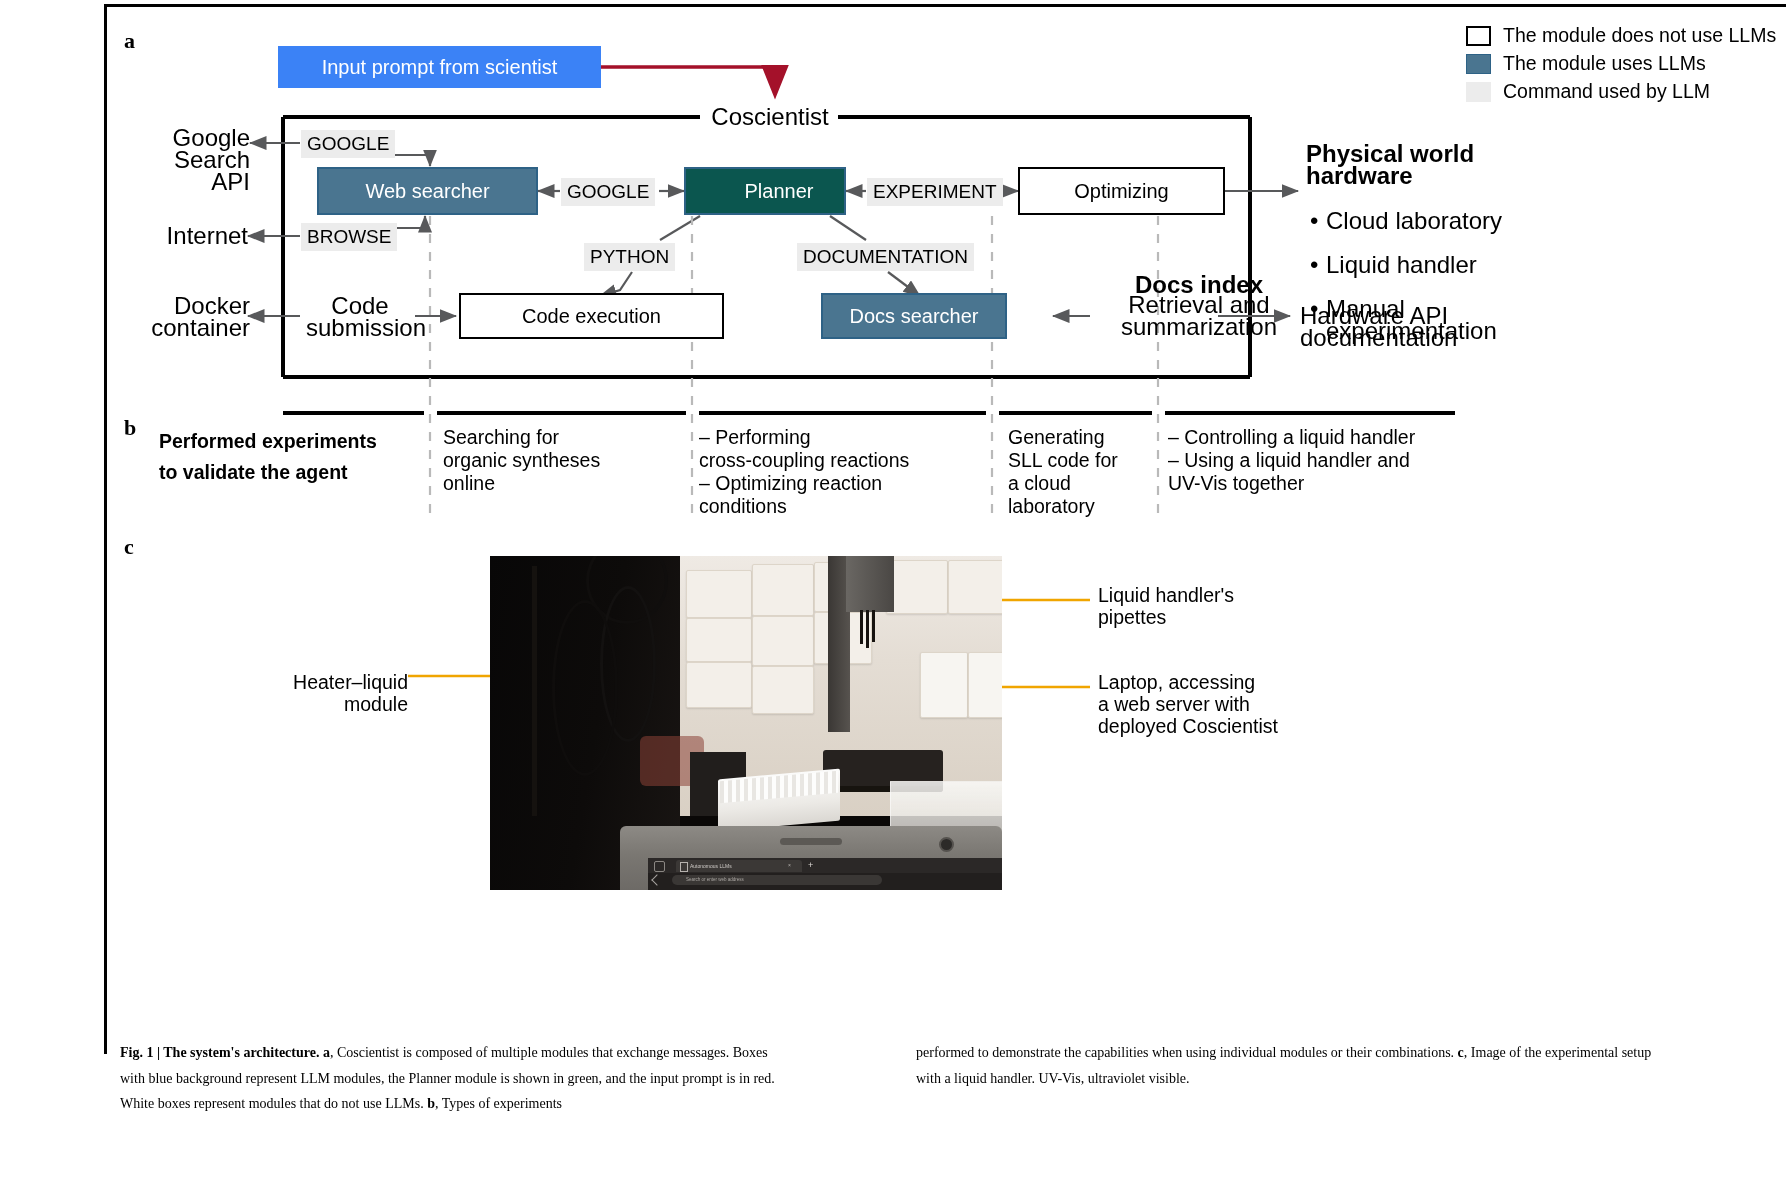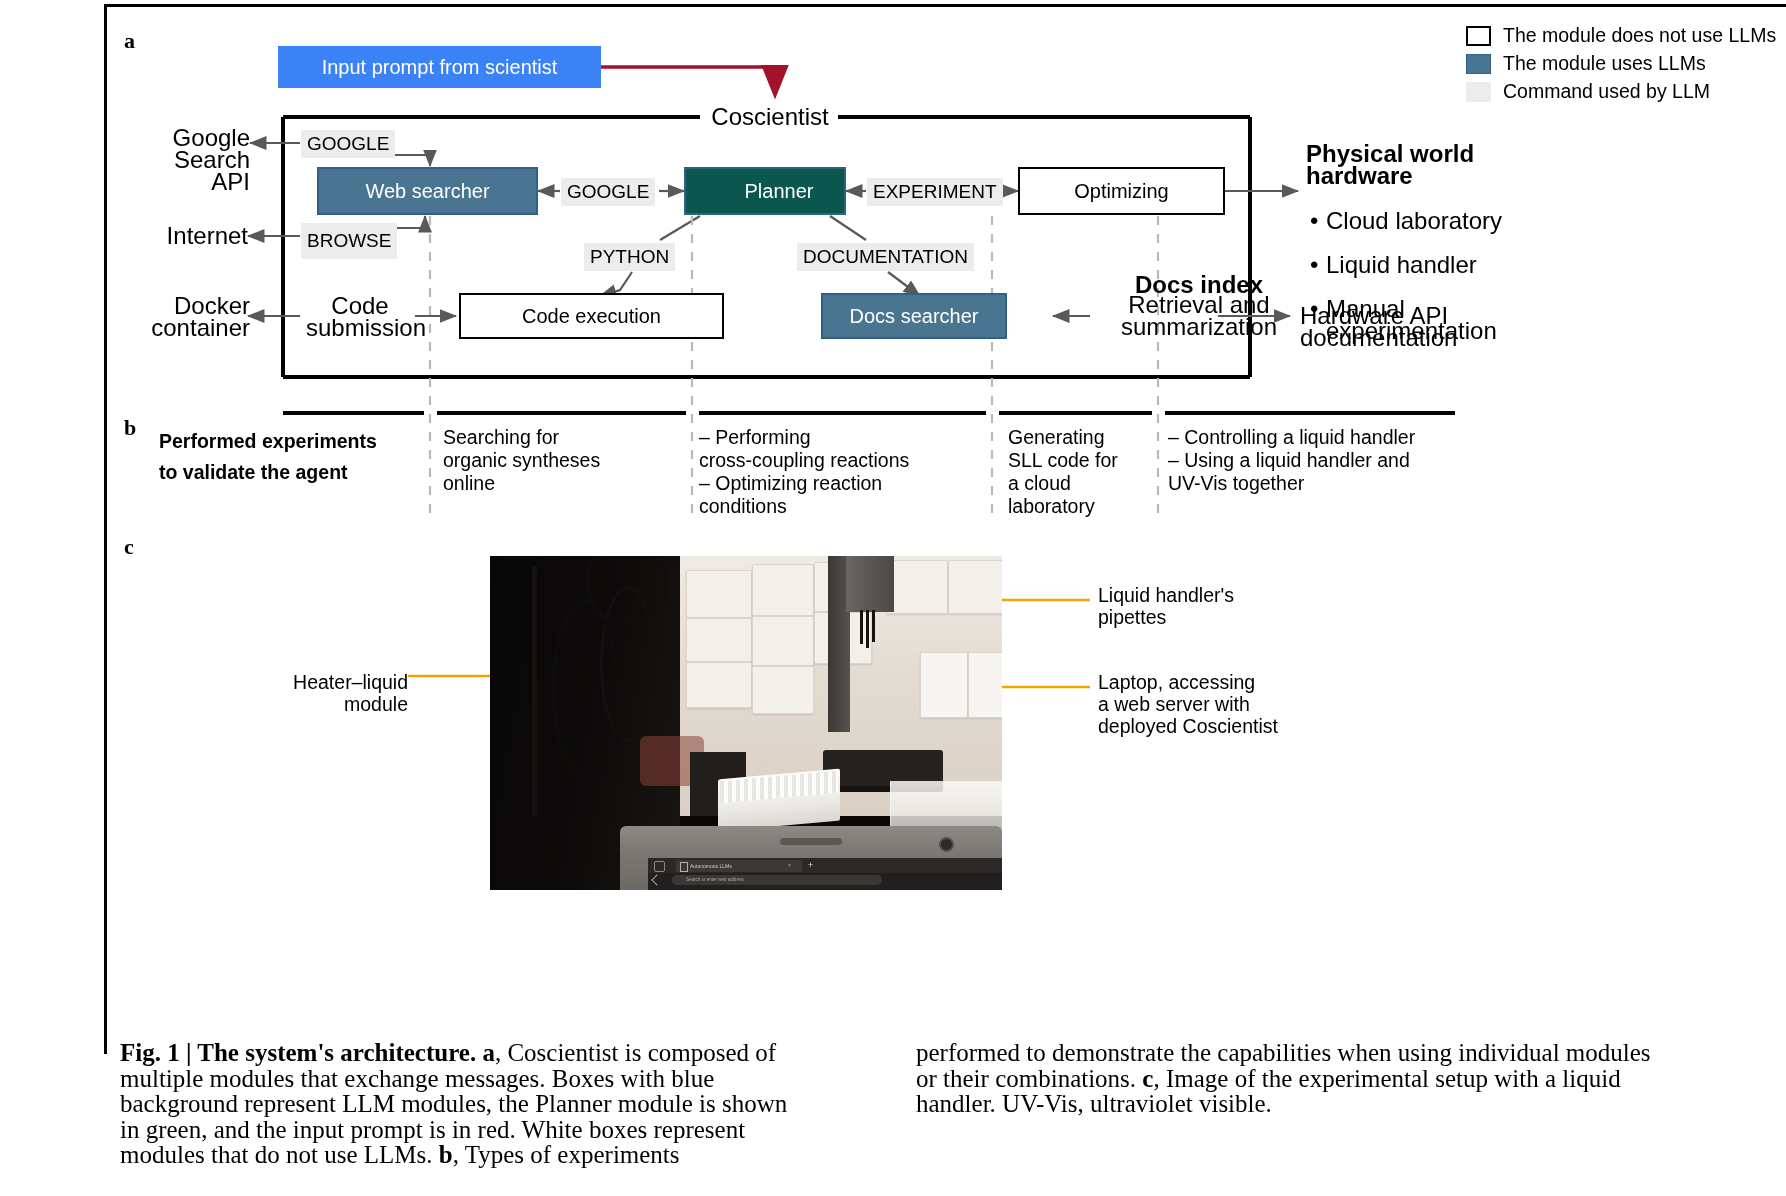--- a/index.html
+++ b/index.html
@@ -163,21 +163,21 @@
     font-size: 4.5px; color: #aaa6a2; line-height: 10px; padding-left: 14px;
     box-sizing: border-box; white-space: nowrap; overflow: hidden;
   }
 
   
   .anno { position: absolute; font-size: 19.5px; line-height: 22px; white-space: pre-line; margin-top: 6px; }
 
   
   .caption {
     position: absolute; font-family: "Liberation Serif", serif;
-    font-size: 25px; line-height: 25.5px; color: #000;
+    font-size: 14px; line-height: 25.5px; color: #000;
     text-align: left;
   }
   .caption b { font-weight: bold; }
 </style>
 </head>
 <body>
 
 <div class="page">
 
   <div class="rule-top"></div>
@@ -280,21 +280,21 @@
 
   <div class="lbl right" style="left:130px; top:127px; width:120px;">Google
 Search API</div>
   <div class="lbl right" style="left:130px; top:225px; width:118px;">Internet</div>
   <div class="lbl right" style="left:130px; top:295px; width:120px;">Docker
 container</div>
   <div class="lbl" style="left:306px; top:295px; width:108px; text-align:center;">Code
 submission</div>
 
   <div class="cmd" style="left:301px; top:130px; height:28px;">GOOGLE</div>
-  <div class="cmd" style="left:301px; top:223px; height:36px;">BROWSE</div>
+  <div class="cmd" style="left:301px; top:223px; height:28px;">BROWSE</div>
   <div class="cmd" style="left:561px; top:178px; height:28px;">GOOGLE</div>
   <div class="cmd" style="left:867px; top:178px; height:28px;">EXPERIMENT</div>
   <div class="cmd" style="left:584px; top:243px; height:28px;">PYTHON</div>
   <div class="cmd" style="left:797px; top:243px; height:28px;">DOCUMENTATION</div>
 
   <div class="box box-blue" style="left:317px; top:167px; width:221px; height:48px;">Web searcher</div>
   <div class="box box-green" style="left:684px; top:167px; width:162px; height:48px;">Planner</div>
   <div class="box box-white" style="left:1018px; top:167px; width:207px; height:48px;">Optimizing</div>
   <div class="box box-white" style="left:459px; top:293px; width:265px; height:46px;">Code execution</div>
   <div class="box box-blue" style="left:821px; top:293px; width:186px; height:46px;">Docs searcher</div>

